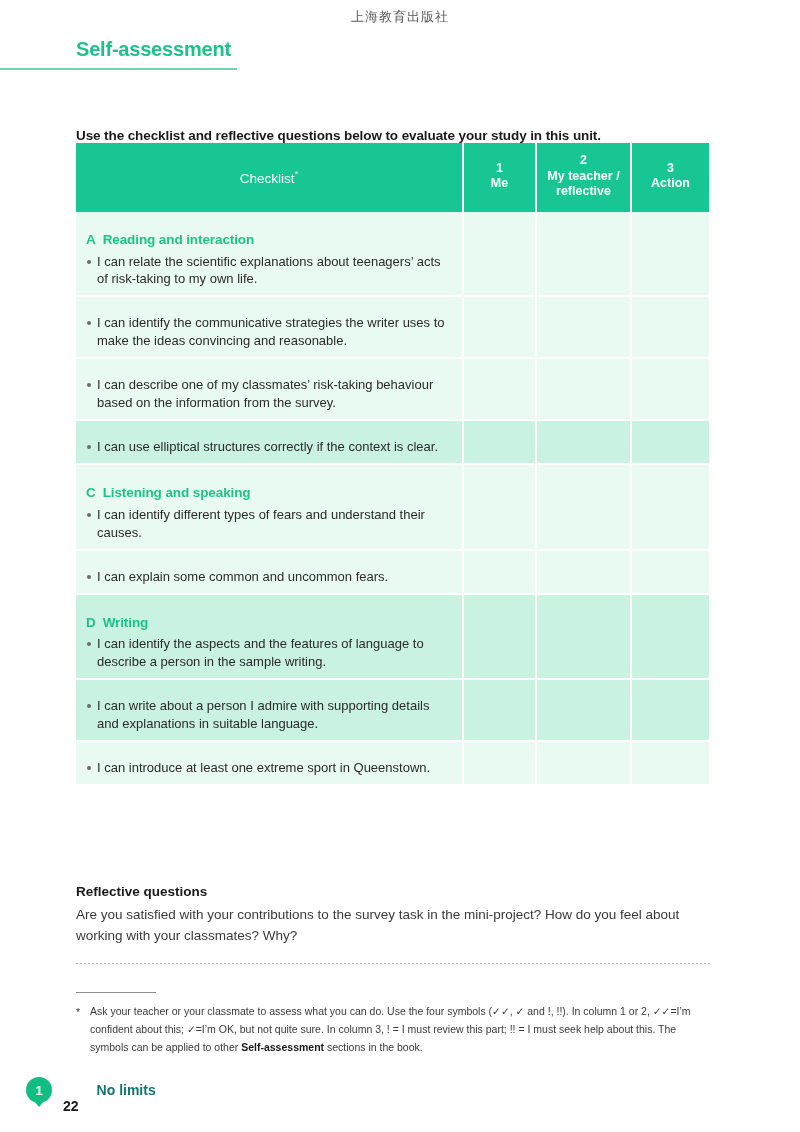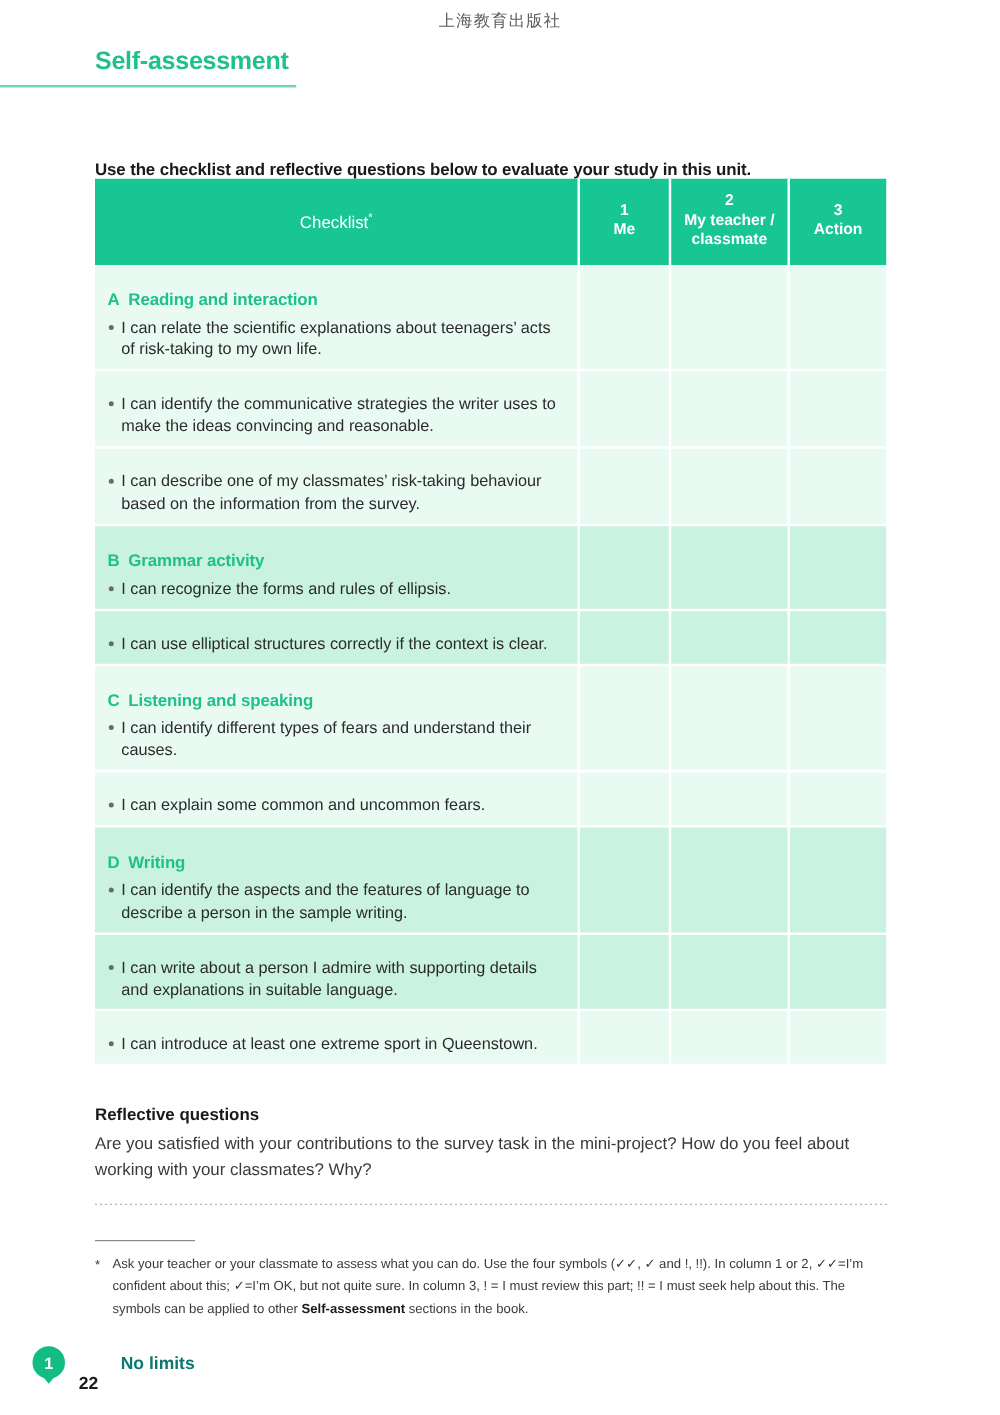--- a/index.html
+++ b/index.html
@@ -266,21 +266,21 @@
   <thead>
     <tr>
       <th class="head-checklist"><span>Checklist</span><span class="star">*</span></th>
       <th>
         <span class="hnum">1</span>
         <span class="hlbl">Me</span>
       </th>
       <th>
         <span class="hnum">2</span>
         <span class="hlbl">My teacher /</span>
-        <span class="hlbl">classmate</span>
+        <span class="hlbl">reflective</span>
       </th>
       <th>
         <span class="hnum">3</span>
         <span class="hlbl">Action</span>
       </th>
     </tr>
   </thead>
   <tbody>
       <tr class="band-light">
         <td class="cell-text">
@@ -302,29 +302,20 @@
       <tr class="band-light">
         <td class="cell-text">
           <div class="item">I can describe one of my classmates’ risk-taking behaviour based on the information from the survey.</div>
         </td>
         <td class="cell-blank"></td>
         <td class="cell-blank"></td>
         <td class="cell-blank"></td>
       </tr>
       <tr class="band-dark">
         <td class="cell-text">
-          <div class="grp-head"><span class="letter">B</span><span>Grammar activity</span></div>
-          <div class="item">I can recognize the forms and rules of ellipsis.</div>
-        </td>
-        <td class="cell-blank"></td>
-        <td class="cell-blank"></td>
-        <td class="cell-blank"></td>
-      </tr>
-      <tr class="band-dark">
-        <td class="cell-text">
           <div class="item">I can use elliptical structures correctly if the context is clear.</div>
         </td>
         <td class="cell-blank"></td>
         <td class="cell-blank"></td>
         <td class="cell-blank"></td>
       </tr>
       <tr class="band-light">
         <td class="cell-text">
           <div class="grp-head"><span class="letter">C</span><span>Listening and speaking</span></div>
           <div class="item">I can identify different types of fears and understand their causes.</div>

